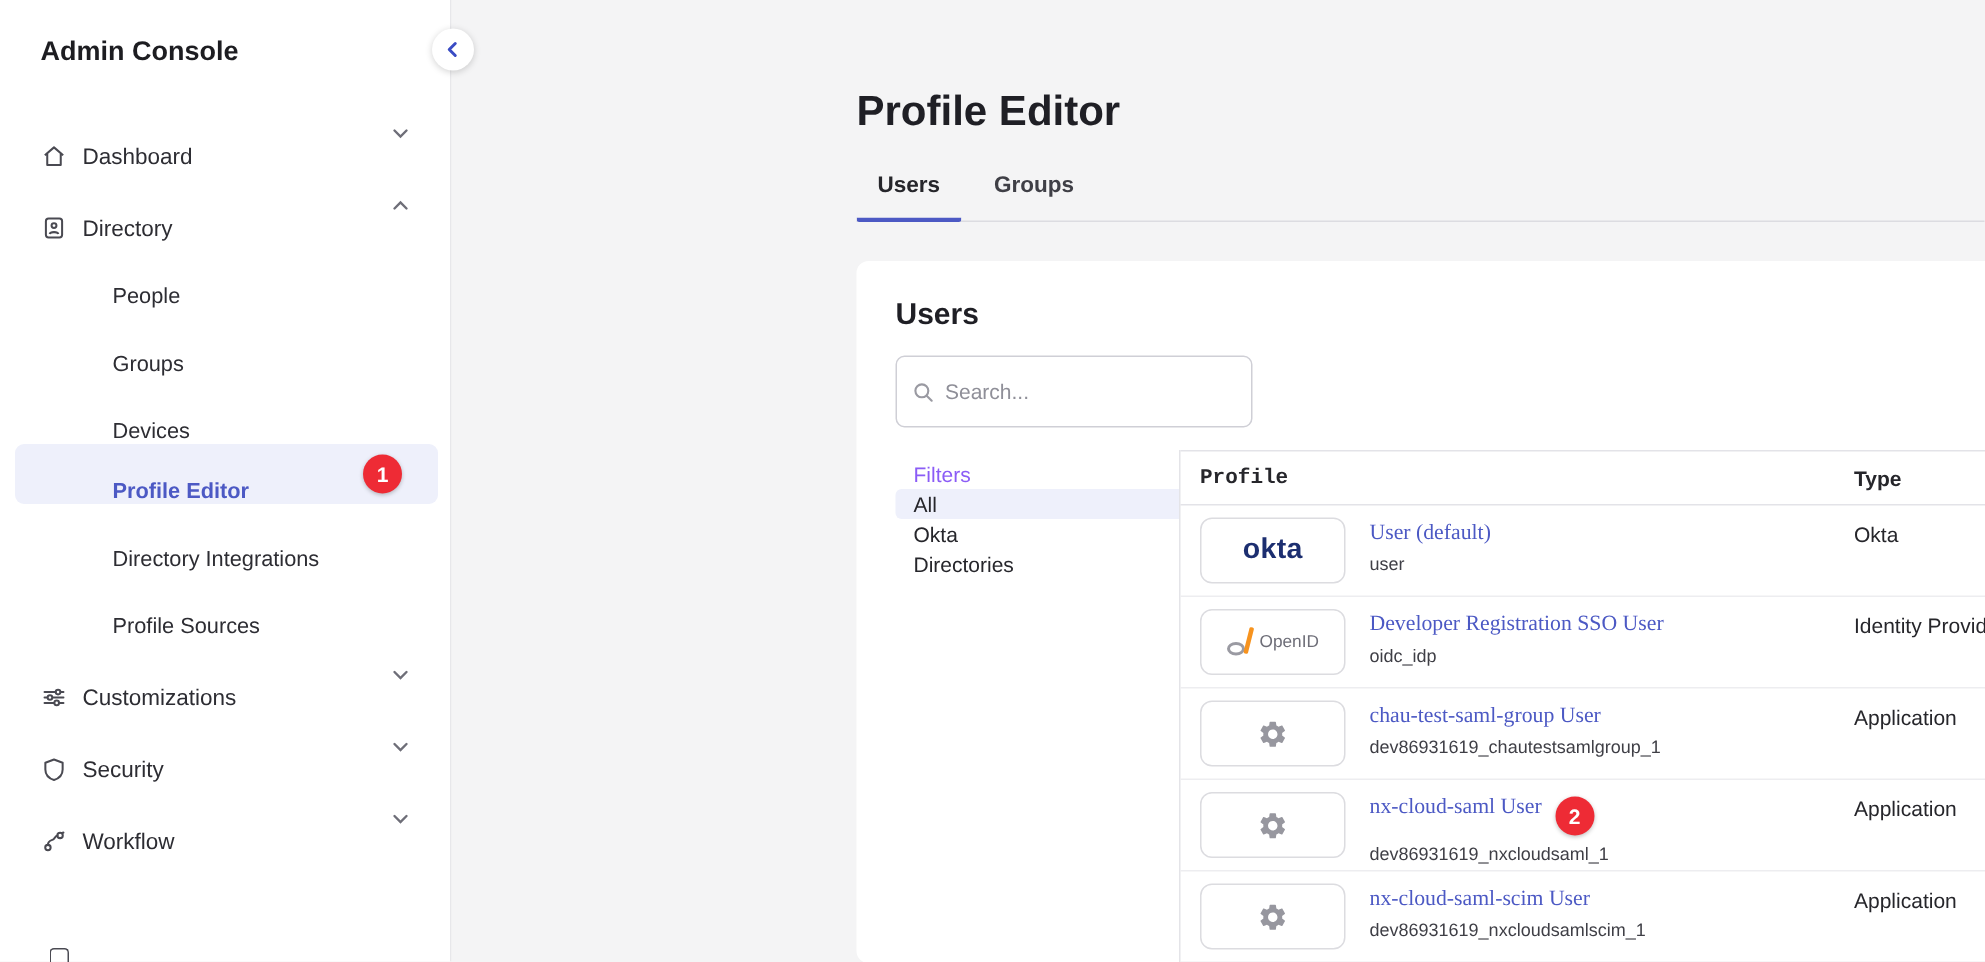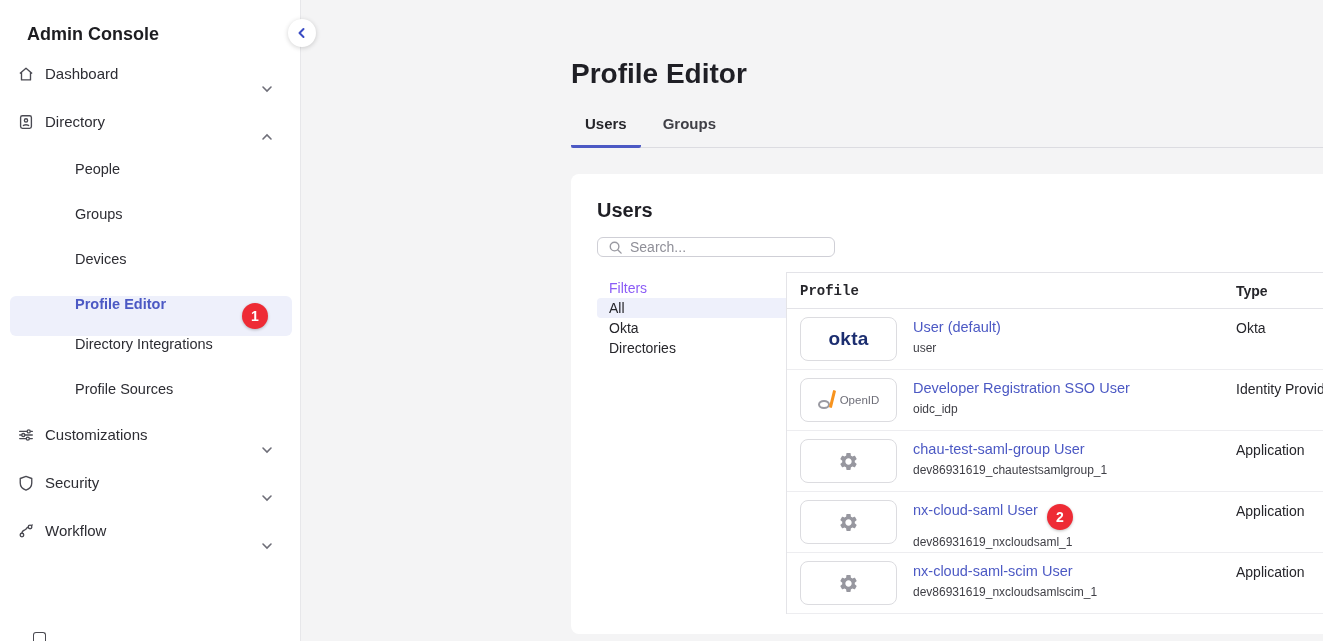--- a/index.html
+++ b/index.html
@@ -3,22 +3,22 @@
 <meta charset="utf-8">
 <style>
   * { margin:0; padding:0; box-sizing:border-box; }
   html,body { width:1323px; height:641px; overflow:hidden;
     font-family:"Liberation Sans","DejaVu Sans",sans-serif; background:#f4f4f5; color:#26262b; }
 
   
   .sidebar { position:absolute; left:0; top:0; width:301px; height:641px;
     background:#ffffff; border-right:1px solid #e7e7ea; }
   .sb-title { padding:24px 0 0 27px; font-size:18px; font-weight:700; color:#1d1d21; height:65px; }
-  .sb-item { position:relative; display:flex; align-items:flex-start; height:48px; padding-left:17px; cursor:pointer; }
-  .sb-sub { position:relative; display:flex; align-items:flex-start; height:45px; padding-left:75px; font-size:14.5px; color:#2d2d33; cursor:pointer; }
+  .sb-item { position:relative; display:flex; align-items:flex-end; height:48px; padding-left:27px; cursor:pointer; }
+  .sb-sub { position:relative; display:flex; align-items:flex-end; height:45px; padding-left:75px; font-size:14.5px; color:#2d2d33; cursor:pointer; }
   .sb-icon { width:18px; height:18px; margin-right:10px; display:flex; align-items:center; justify-content:center; }
   .sb-label { font-size:15px; color:#2d2d33; }
   .chev { position:absolute; right:26px; top:50%; transform:translateY(-50%); width:14px; height:14px; }
   .sb-active { margin:0 8px 0 10px; padding-left:65px; height:40px; border-radius:6px;
     background:#eef0fb; }
   .sb-active .sb-active-label { color:#4c59c4; font-weight:700; font-size:14.5px; }
   .badge { width:26px; height:26px; border-radius:50%; background:#ee2b35; color:#fff;
     font-size:14px; font-weight:700; display:flex; align-items:center; justify-content:center;
     box-shadow:0 1px 3px rgba(0,0,0,.25); }
   .badge-sidebar { position:absolute; right:24px; top:50%; transform:translateY(-50%); }
@@ -33,21 +33,21 @@
   .content { margin-left:269px; width:752px; }
   .page-title { padding-top:58px; font-size:28px; font-weight:700; color:#1f1f25; }
   .tabs { display:flex; margin-top:25px; border-bottom:1px solid #dcdce1; }
   .tab { padding:0 14px 13px 14px; font-size:15px; font-weight:700; color:#3f3f46; cursor:pointer; }
   .tab.active { color:#26262b; border-bottom:3.5px solid #4c59c4; margin-bottom:-1px; border-radius:2px; }
   .tab + .tab { margin-left:8px; }
 
   .card { margin-top:26px; width:800px; background:#fff; border-radius:8px; padding:25px 0 0 26px;
     min-height:460px; }
   .card-title { font-size:20px; font-weight:700; color:#1f1f25; }
-  .search-box { margin-top:15px; width:238px; height:20px; border:1px solid #cfcfd6; border-radius:6px;
+  .search-box { margin-top:15px; width:238px; height:48px; border:1px solid #cfcfd6; border-radius:6px;
     display:flex; align-items:center; padding:0 10px; background:#fff; }
   .search-box input { border:none; outline:none; flex:1; font-size:14px; color:#26262b;
     font-family:"Liberation Sans","DejaVu Sans",sans-serif; margin-left:7px; background:transparent; }
   .search-box input::placeholder { color:#8f8f98; }
 
   .panel-body { display:flex; margin-top:15px; }
   .filters { width:190px; border-right:1px solid #e4e4e8; padding-right:0; min-height:341px; }
   .f-head { margin-top:6px; font-size:14px; color:#8b5cf6; padding-left:12px; line-height:20px; }
   .f-item { height:20px; margin-top:0; display:flex; align-items:center; padding-left:12px;
     font-size:14px; color:#26262b; border-radius:4px 0 0 4px; cursor:pointer; }
@@ -55,21 +55,21 @@
   .f-item.selected { background:#eef0fb; }
 
   .ptable { flex:1; border-top:1px solid #e3e3e8; }
   .t-head { position:relative; height:36px; display:flex; align-items:center; border-bottom:1px solid #e3e3e8; }
   .t-head .col-profile { padding-left:13px; font-size:14px; font-weight:700; color:#26262b;font-family:Liberation Mono, monospace; }
   .t-head .col-type { position:absolute; left:449px; font-size:14px; font-weight:700; color:#26262b; }
   .t-row { position:relative; height:61px; border-bottom:1px solid #ededf0; }
   .logo-box { position:absolute; left:13px; top:8px; width:97px; height:44px; border:1px solid #dcdce0;
     border-radius:8px; display:flex; align-items:center; justify-content:center; background:#fff; }
   .t-info { position:absolute; left:126px; top:9px; }
-  .t-link { font-size:14.5px; color:#4c59c4; text-decoration:none; cursor:pointer; }
+  .t-link { font-size:14.5px; color:#4c59c4; text-decoration:none; cursor:pointer;font-family:Liberation Serif, serif; }
   .t-sub { margin-top:5px; font-size:12px; color:#3f3f46; }
   .t-type { position:absolute; left:449px; top:11px; font-size:14px; color:#26262b; white-space:nowrap; }
   .badge-inline { display:inline-flex; vertical-align:-7px; margin-left:9px; }
 
   .okta-word { font-size:19px; font-weight:700; color:#1c2e70; letter-spacing:.2px; }
   .openid-logo { display:flex; align-items:center; gap:5px; }
   .openid-d { position:relative; width:17px; height:20px; }
   .openid-d .oval { position:absolute; left:0; bottom:1px; width:12px; height:9px;
     border:2px solid #9a9aa2; border-radius:50%; }
   .openid-d .bar { position:absolute; right:1px; bottom:2px; width:3px; height:18px;

